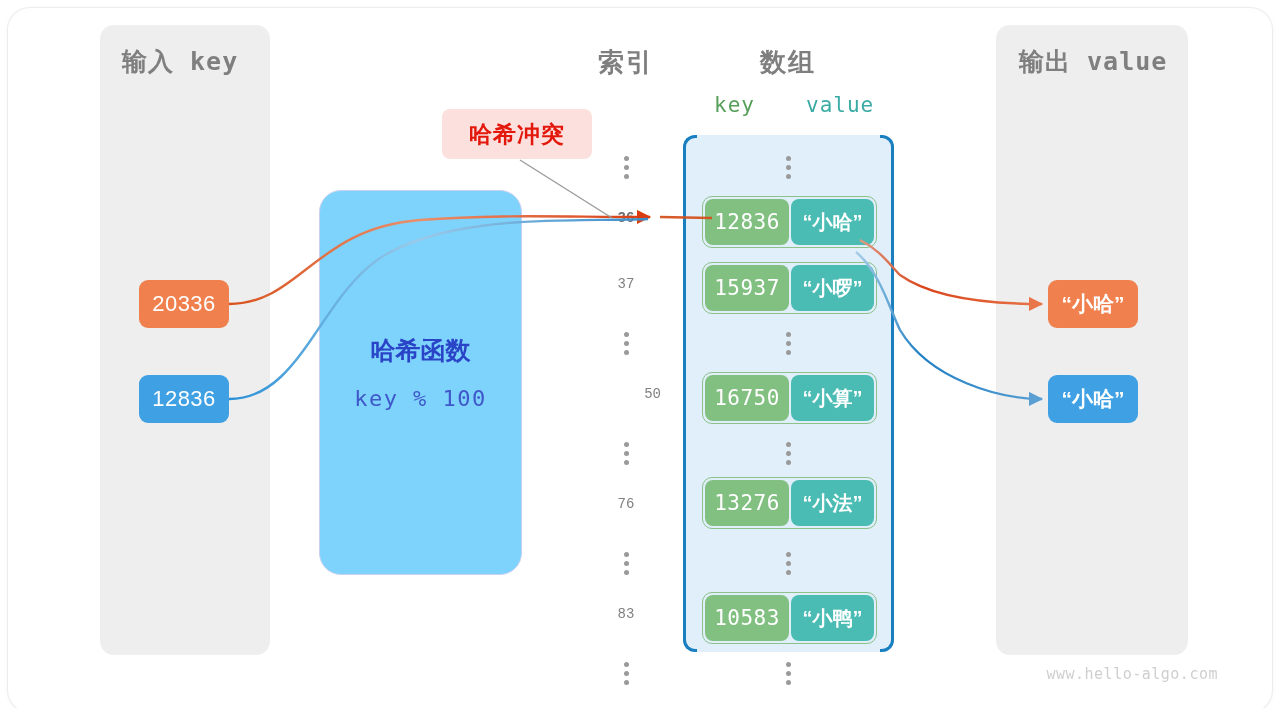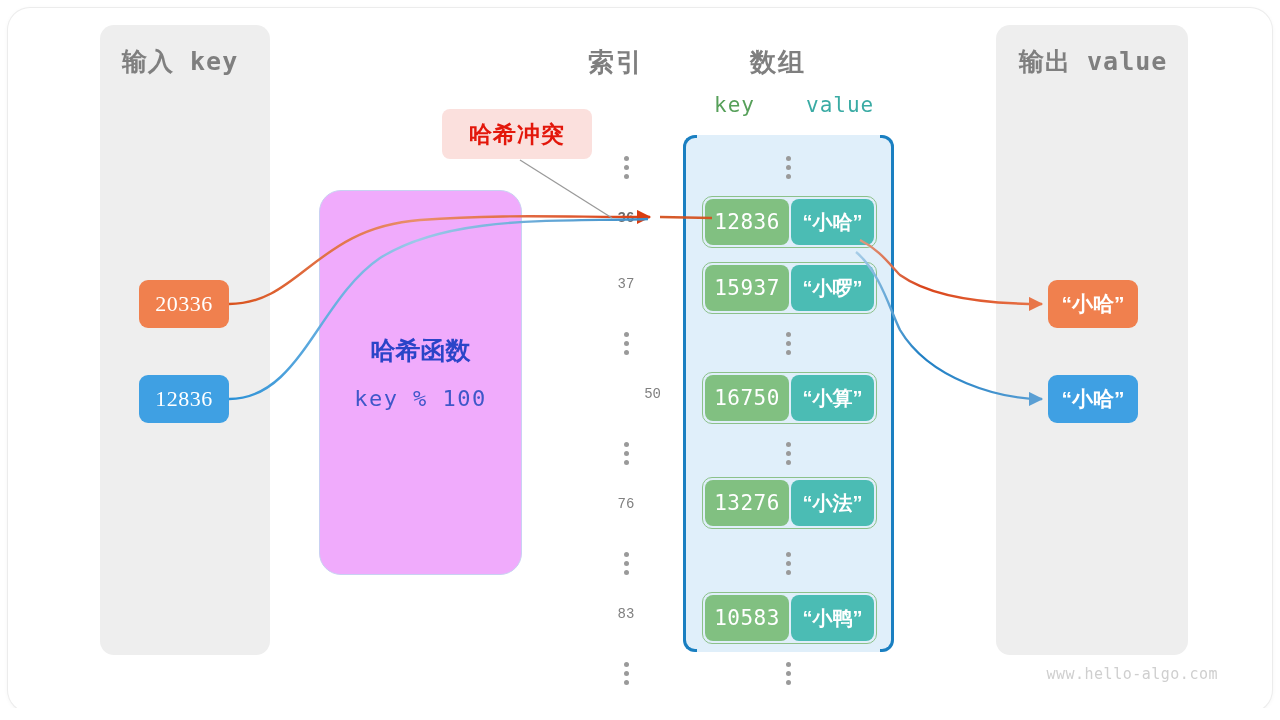--- a/index.html
+++ b/index.html
@@ -43,21 +43,21 @@
     font-size: 25px;
     letter-spacing: 1px;
   }
   
   .hashbox {
     position: absolute;
     left: 319px;
     top: 190px;
     width: 201px;
     height: 383px;
-    background: #f0abfc;
+    background: #7dd3fc;
     border: 1.5px solid #c9d1f2;
     border-radius: 22px;
   }
   .hashbox .hf-title {
     position: absolute;
     left: 0;
     right: 0;
     top: 143px;
     text-align: center;
     color: #2a44c8;
@@ -79,21 +79,21 @@
   .chip {
     position: absolute;
     width: 90px;
     height: 48px;
     border-radius: 9px;
     color: #ffffff;
     display: flex;
     align-items: center;
     justify-content: center;
     font-size: 22px;
-    font-family: Liberation Serif, serif;
+    font-family: Liberation Sans, sans-serif;
     letter-spacing: 0.5px;
   }
   .chip.cjk {
     font-family: "Liberation Sans", "DejaVu Sans", sans-serif;
     font-size: 21px;
     font-weight: bold;
     letter-spacing: 0;
   }
   .chip.orange { background: #f0804e; }
   .chip.blue   { background: #3fa0e3; }
@@ -115,20 +115,21 @@
     font-weight: bold;
     letter-spacing: 1px;
   }
 
   
   .col-head {
     position: absolute;
     color: #7f7f7f;
     font-size: 26px;
     font-weight: bold;
+    text-align: center;
     letter-spacing: 2px;
   }
   .kv-head {
     position: absolute;
     top: 93px;
     font-size: 21px;
     font-family: "DejaVu Sans Mono", "Liberation Mono", monospace;
     letter-spacing: 1px;
   }
   .kv-head.k { left: 714px; color: #57a05a; }

